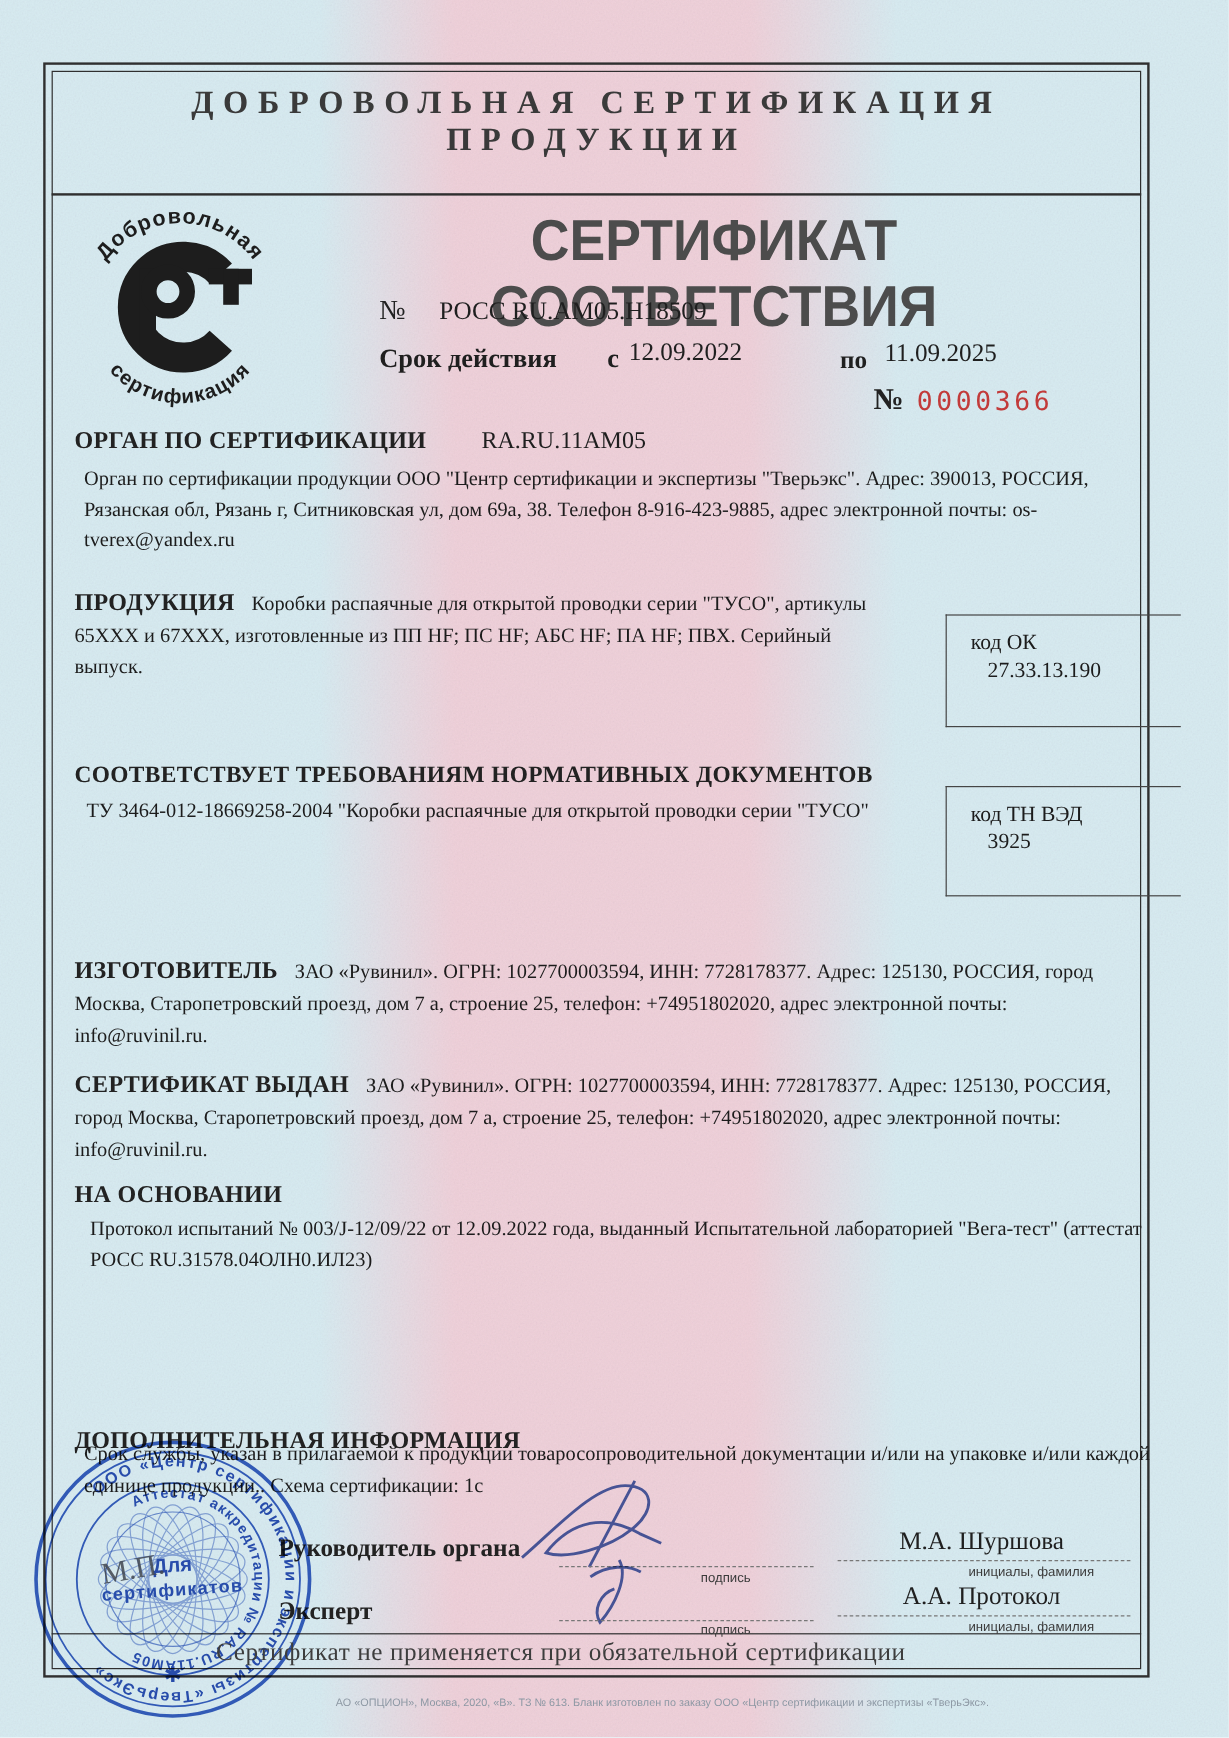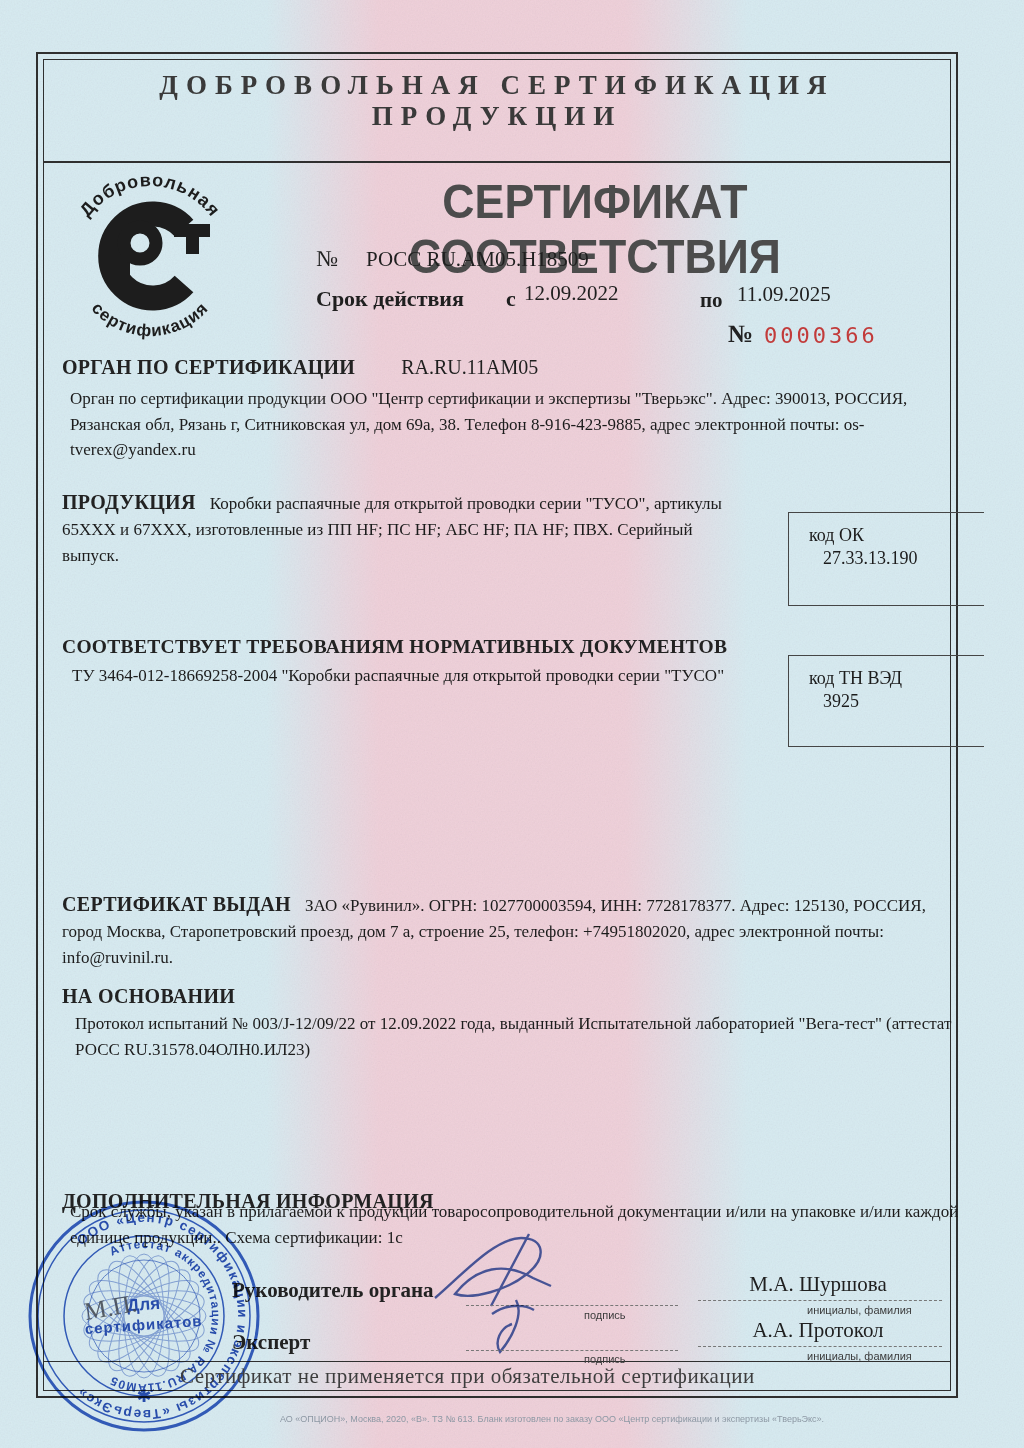--- a/index.html
+++ b/index.html
@@ -118,20 +118,23 @@
     <span class="val">27.33.13.190</span>
   </div>
 
   <div class="abs sec-label" style="left:62px;top:636px;font-size:19.5px;">СООТВЕТСТВУЕТ ТРЕБОВАНИЯМ НОРМАТИВНЫХ ДОКУМЕНТОВ</div>
   <div class="abs sec-text" style="left:72px;top:663px;width:662px;">ТУ 3464-012-18669258-2004 "Коробки распаячные для открытой проводки серии "ТУСО"</div>
   <div class="code-box" style="top:655px;height:92px;">
     <span>код ТН ВЭД</span>
     <span class="val">3925</span>
   </div>
 
+  <div class="abs sec-text" style="left:62px;top:794px;width:885px;">
+    <span class="inline-label">ИЗГОТОВИТЕЛЬ</span><span>ЗАО «Рувинил». ОГРН: 1027700003594, ИНН: 7728178377. Адрес: 125130, РОССИЯ, город Москва, Старопетровский проезд, дом 7 а, строение 25, телефон: +74951802020, адрес электронной почты: info@ruvinil.ru.</span>
+  </div>
 
   <div class="abs sec-text" style="left:62px;top:889px;width:885px;">
     <span class="inline-label">СЕРТИФИКАТ ВЫДАН</span><span>ЗАО «Рувинил». ОГРН: 1027700003594, ИНН: 7728178377. Адрес: 125130, РОССИЯ, город Москва, Старопетровский проезд, дом 7 а, строение 25, телефон: +74951802020, адрес электронной почты: info@ruvinil.ru.</span>
   </div>
 
   <div class="abs sec-label" style="left:62px;top:985px;">НА ОСНОВАНИИ</div>
   <div class="abs sec-text" style="left:75px;top:1011px;width:885px;">Протокол испытаний № 003/J-12/09/22 от 12.09.2022 года, выданный Испытательной лабораторией "Вега-тест" (аттестат РОСС RU.31578.04ОЛН0.ИЛ23)</div>
 
   <div class="abs sec-label" style="left:62px;top:1173px;margin-top:17px;">ДОПОЛНИТЕЛЬНАЯ ИНФОРМАЦИЯ</div>
   <div class="abs sec-text" style="left:70px;top:1199px;width:890px;">Срок службы, указан в прилагаемой к продукции товаросопроводительной документации и/или на упаковке и/или каждой единице продукции.. Схема сертификации: 1с</div>

